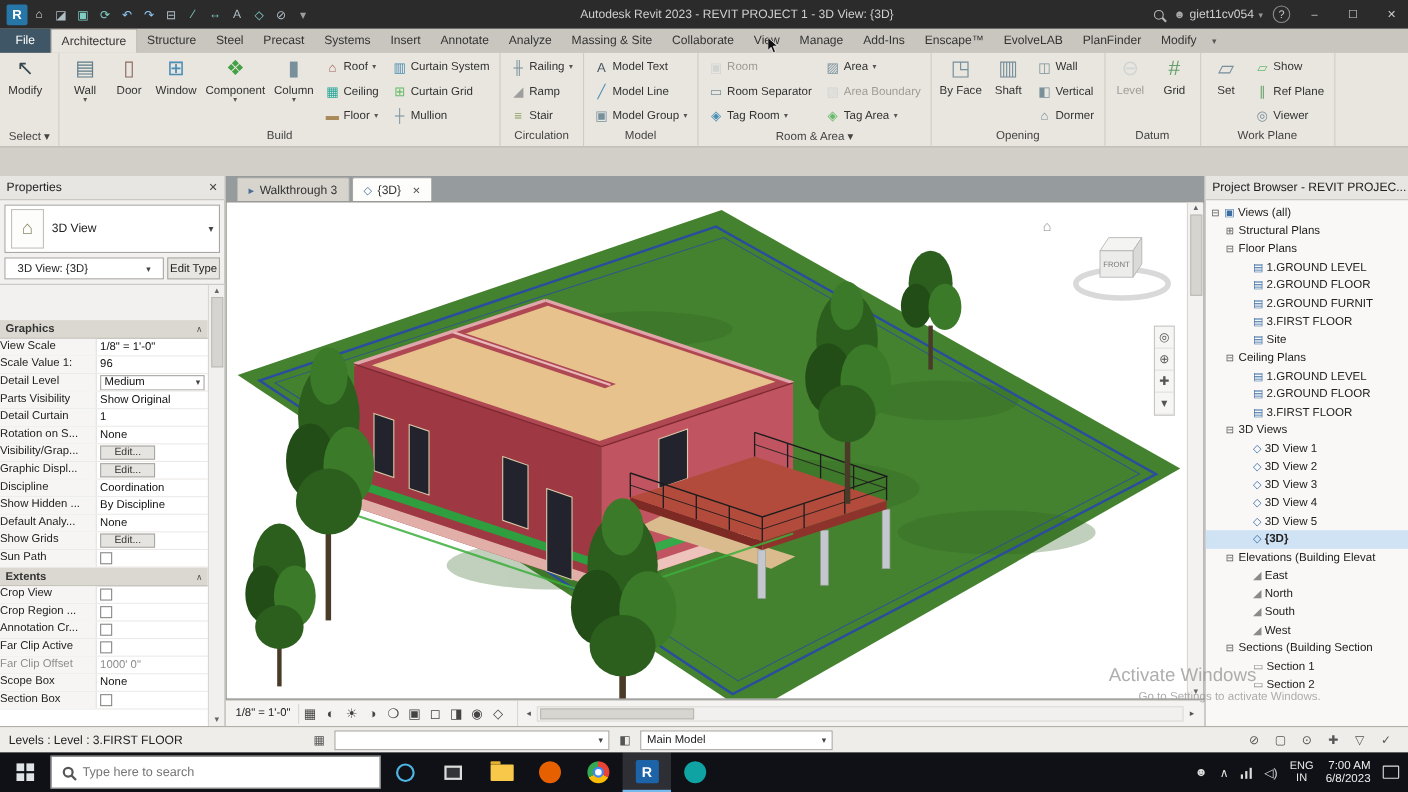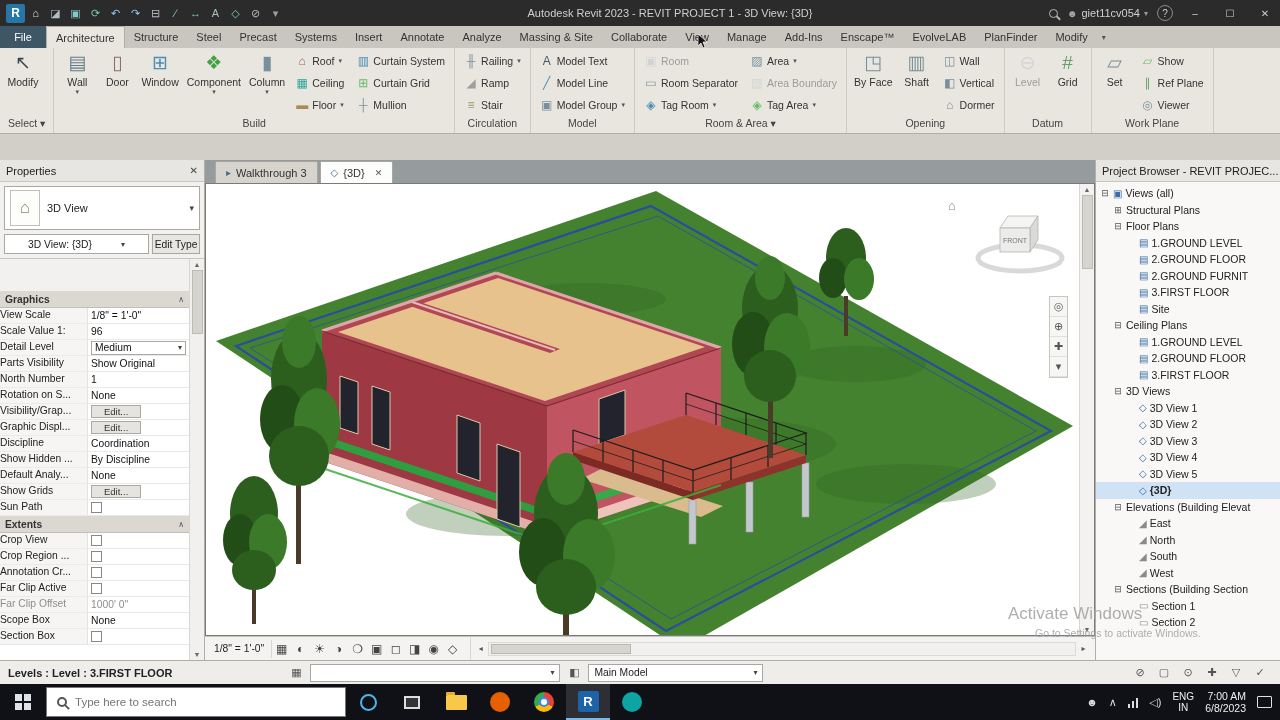--- a/index.html
+++ b/index.html
@@ -49,21 +49,21 @@
   .pane-head{height:22px;background:#e8e6e2;display:flex;align-items:center;padding:0 6px;font-size:11px;color:#222;border-bottom:1px solid #c9c6c0;white-space:nowrap;overflow:hidden;}
   .pane-head .x{margin-left:auto;font-size:10px;color:#444;flex:none;padding-left:4px;}
 
   
   #properties{position:absolute;left:0;top:160px;width:205px;height:500px;background:#f2f1ef;border-right:1px solid #b2afa7;display:flex;flex-direction:column;font-size:10.3px;z-index:10;}
   #typebox{margin:4px 4px 2px;background:#fff;border:1px solid #a9a7a2;height:44px;display:flex;align-items:center;padding:2px 5px;gap:7px;}
   .typethumb{width:30px;height:36px;border:1px solid #c2c0bb;background:#fdfdfc;display:flex;align-items:center;justify-content:center;font-size:17px;color:#8a8a66;flex:none;}
   #typebox .tlabel{font-size:11px;color:#222;}
   #typebox .tcaret2{margin-left:auto;font-size:9px;color:#444;}
   #typerow{display:flex;margin:2px 4px;gap:3px;}
-  .combo{flex:1;background:#fff;border:1px solid #a9a7a2;height:20px;display:flex;align-items:center;padding:0 23px;font-size:10.3px;color:#222;}
+  .combo{flex:1;background:#fff;border:1px solid #a9a7a2;height:20px;display:flex;align-items:center;padding:0 11px;font-size:10.3px;color:#222;}
   .combo .ccaret,.sb-combo .ccaret{margin-left:auto;color:#444;font-size:8px;}
   .edittype{width:48px;height:20px;background:#e8e6e2;border:1px solid #a9a7a2;font-size:10.3px;color:#222;}
   #prop-scroll{flex:1;display:flex;margin-top:2px;overflow:hidden;border-top:1px solid #c9c6c0;}
   #prop-table{flex:1;background:#fff;overflow:hidden;margin-top:32px;}
   .psection{height:17px;background:#dbd8d1;display:flex;align-items:center;padding:0 5px;font-weight:bold;color:#333;border-bottom:1px solid #c2bfb8;font-size:10.3px;}
   .psection .chev{margin-left:auto;font-size:8px;font-weight:normal;color:#555;}
   .prow{display:flex;height:16px;border-bottom:1px solid #ebeae8;align-items:stretch;}
   .plabel{width:88px;padding:1px 0;color:#222;border-right:1px solid #e3e2df;background:#f6f5f3;white-space:nowrap;overflow:hidden;flex:none;}
   .pval{flex:1;padding:0 3px;display:flex;align-items:center;color:#111;white-space:nowrap;overflow:hidden;}
   .editbtn{font-size:9.5px;background:#e6e4e0;border:1px solid #aaa8a3;padding:0 12px;height:13px;line-height:10px;color:#333;}
@@ -111,21 +111,21 @@
   .texp{width:10px;font-size:9px;color:#555;text-align:center;flex:none;}
   .texp.hid{visibility:hidden;}
   .ticon{font-size:10px;color:#3a6ea5;flex:none;}
   .ticon[data-name="elevation-icon"],.ticon[data-name="section-icon"]{color:#8a8a8a;}
   .tlabel{color:#222;}
   .trow.sel{background:#cfe3f5;}
   .trow.sel .tlabel{font-weight:bold;}
 
   
   #statusbar{position:absolute;left:0;top:660px;right:0;height:24px;background:#eeedea;border-top:1px solid #b2afa7;display:flex;align-items:center;font-size:11px;color:#222;padding:0 8px;gap:6px;z-index:15;}
-  #sb-text{white-space:nowrap;font-weight:bold;}
+  #sb-text{white-space:nowrap;}
   .sbicon{width:16px;text-align:center;color:#555;font-size:11px;}
   .sbicon.wk{margin-left:110px;}
   .sb-combo{height:18px;background:#fff;border:1px solid #a9a7a2;display:flex;align-items:center;font-size:10.3px;padding:0 5px;color:#222;}
   #sb-right{margin-left:auto;display:flex;gap:8px;align-items:center;padding-right:4px;}
 
   
   #taskbar{position:absolute;left:0;top:684px;right:0;height:36px;background:#101116;display:flex;align-items:center;color:#eee;z-index:30;}
   .tb-start{width:46px;height:36px;display:flex;align-items:center;justify-content:center;}
   .winlogo{display:grid;grid-template-columns:7px 7px;grid-template-rows:7px 7px;gap:1.5px;}
   .winlogo div{background:#dfe3e6;}
@@ -473,21 +473,21 @@
                 </span>
               </div>
             </div>
             <div class="prow" data-name="property-row-parts-visibility">
               <div class="plabel">Parts Visibility</div>
               <div class="pval">
                 <span>Show Original</span>
               </div>
             </div>
             <div class="prow" data-name="property-row-detail-number">
-              <div class="plabel">North Number</div>
+              <div class="plabel">Detail Curtain</div>
               <div class="pval">
                 <span>1</span>
               </div>
             </div>
             <div class="prow" data-name="property-row-rotation-on-s">
               <div class="plabel">Rotation on S...</div>
               <div class="pval">
                 <span>None</span>
               </div>
             </div>

